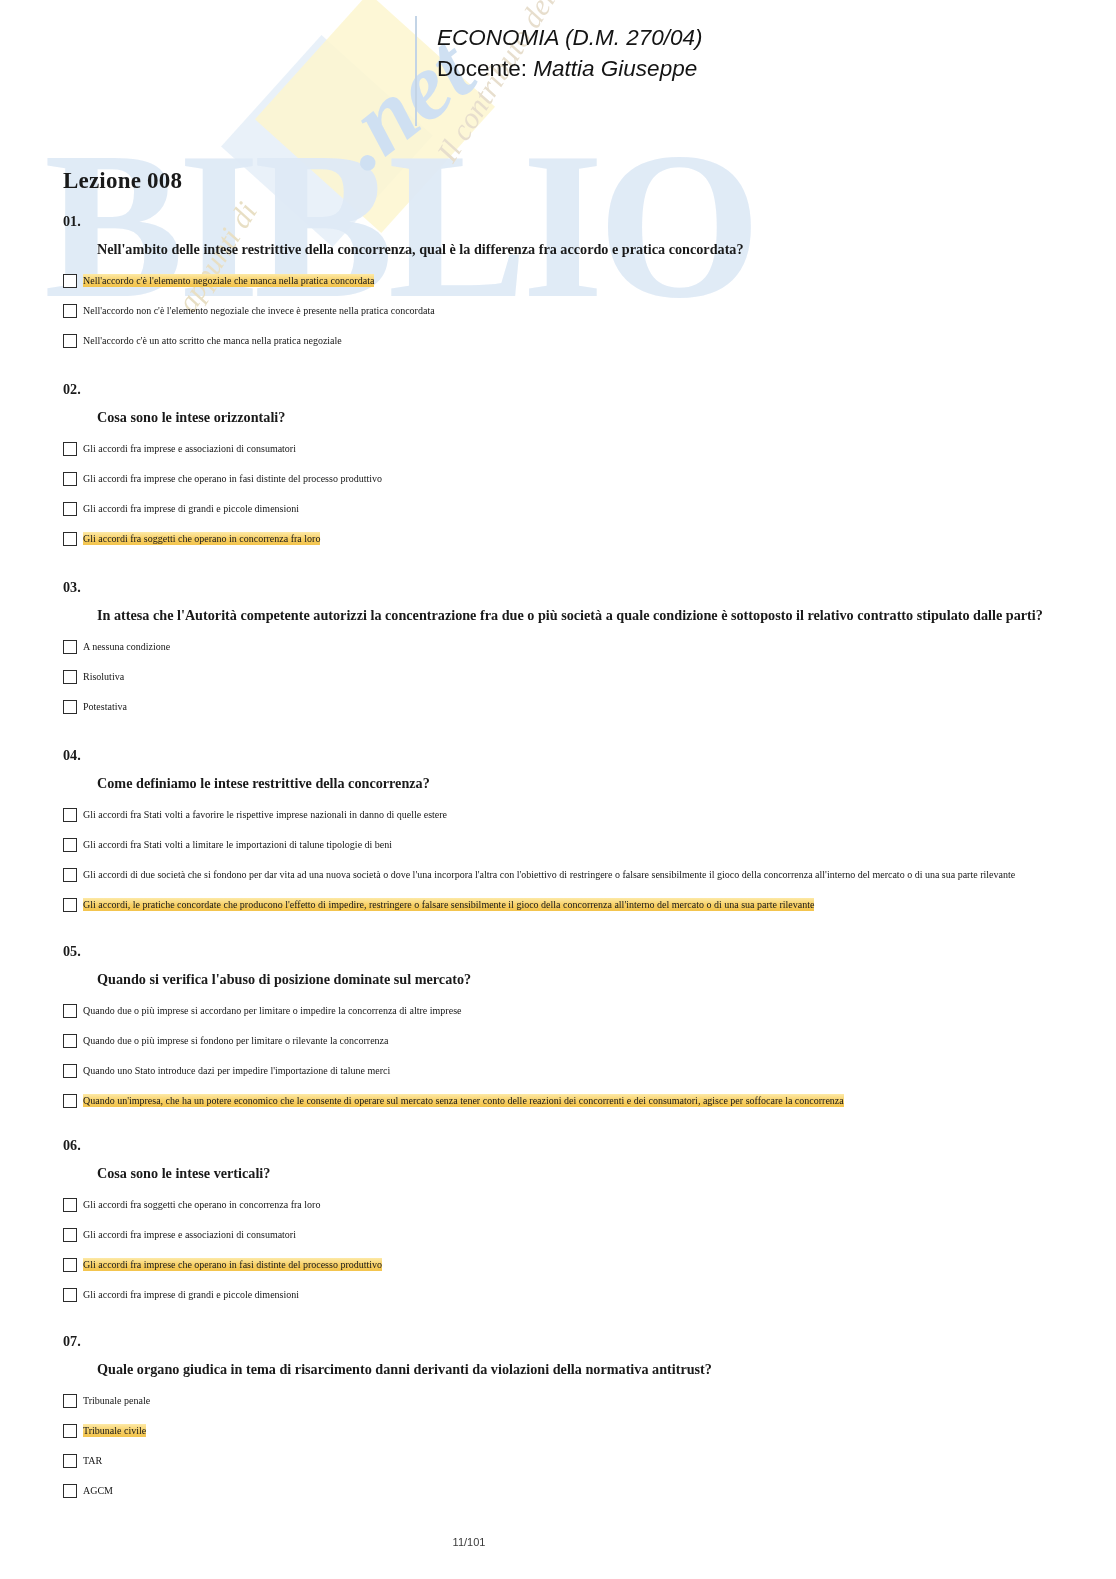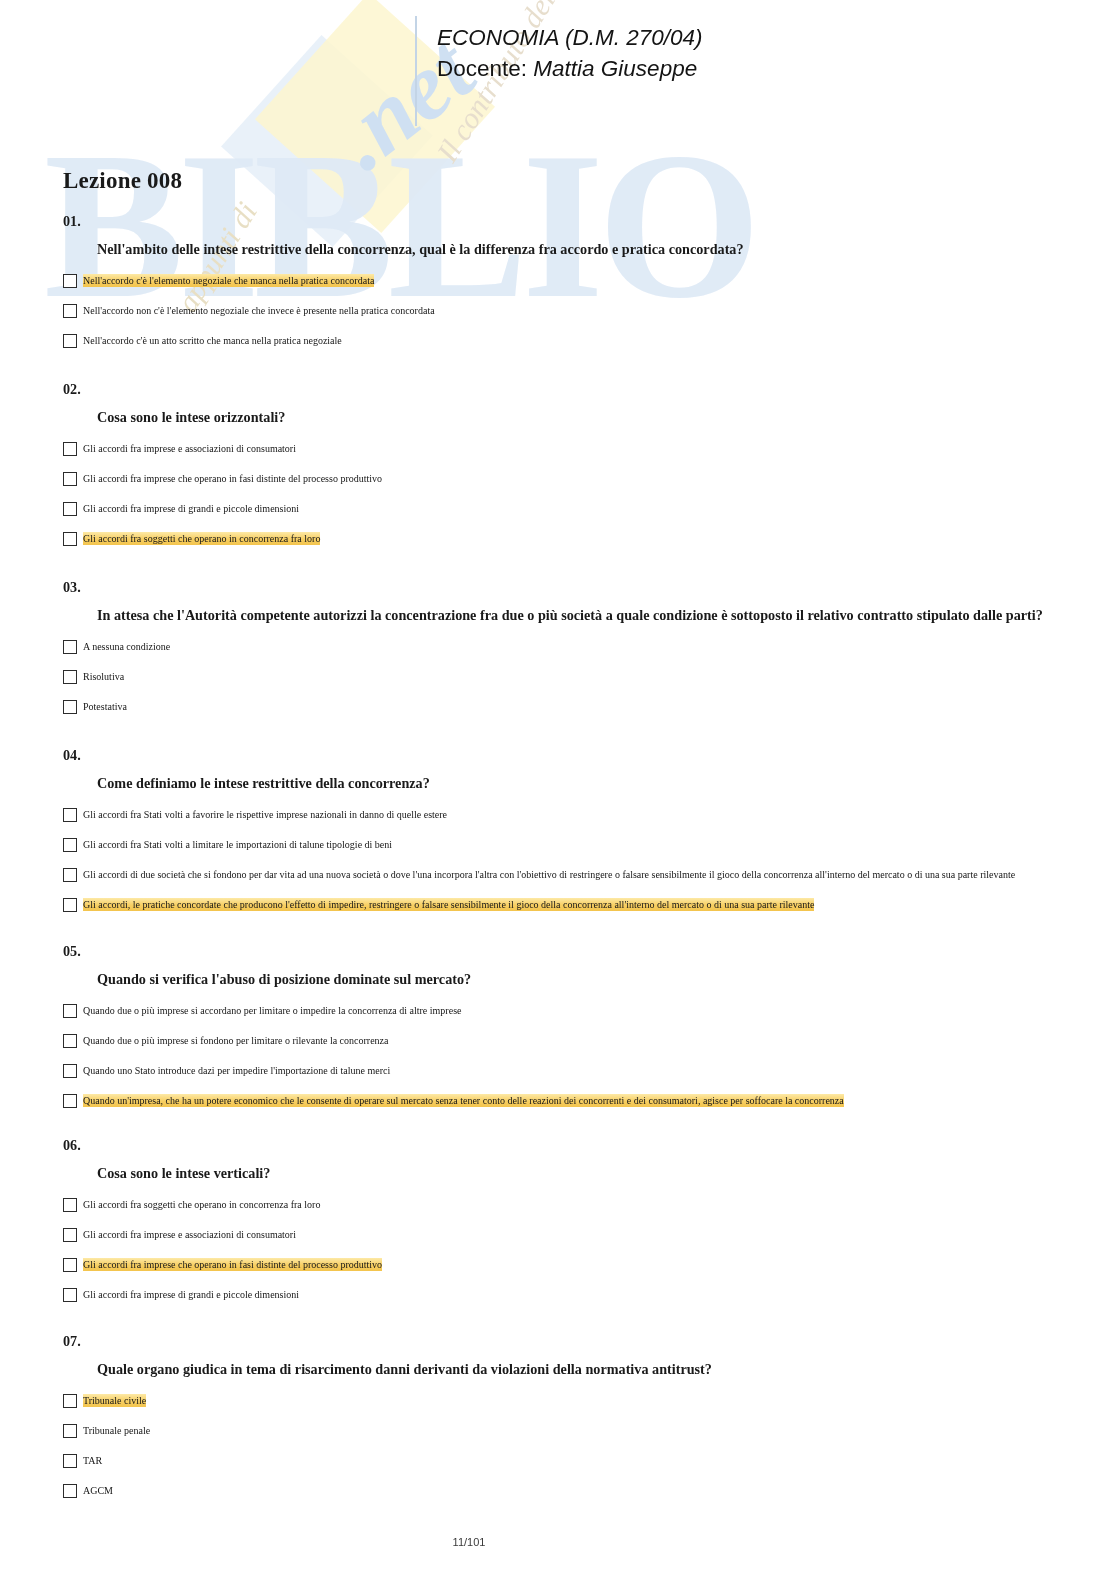--- a/index.html
+++ b/index.html
@@ -386,25 +386,25 @@
     </div>
 
     <div class="qblock q07">
       <div class="qhead">
         <span class="qnum">07.</span>
         <span class="qtext">Quale organo giudica in tema di risarcimento danni derivanti da violazioni della normativa antitrust?</span>
       </div>
       <div class="answers">
         <div class="ans">
           <span class="cbox"></span>
+          <span class="ans-text"><span>Tribunale penale</span></span>
+        </div>
+        <div class="ans">
+          <span class="cbox"></span>
           <span class="ans-text"><span class="hl">Tribunale civile</span></span>
-        </div>
-        <div class="ans">
-          <span class="cbox"></span>
-          <span class="ans-text"><span>Tribunale penale</span></span>
         </div>
         <div class="ans">
           <span class="cbox"></span>
           <span class="ans-text"><span>TAR</span></span>
         </div>
         <div class="ans">
           <span class="cbox"></span>
           <span class="ans-text"><span>AGCM</span></span>
         </div>
       </div>

